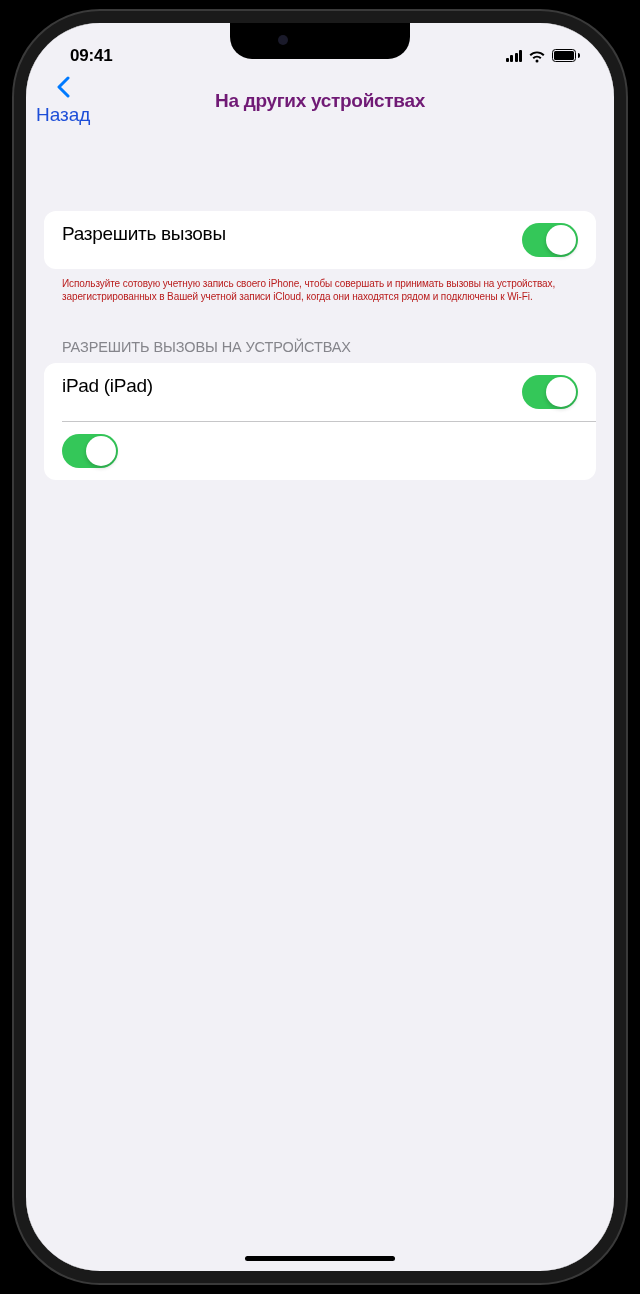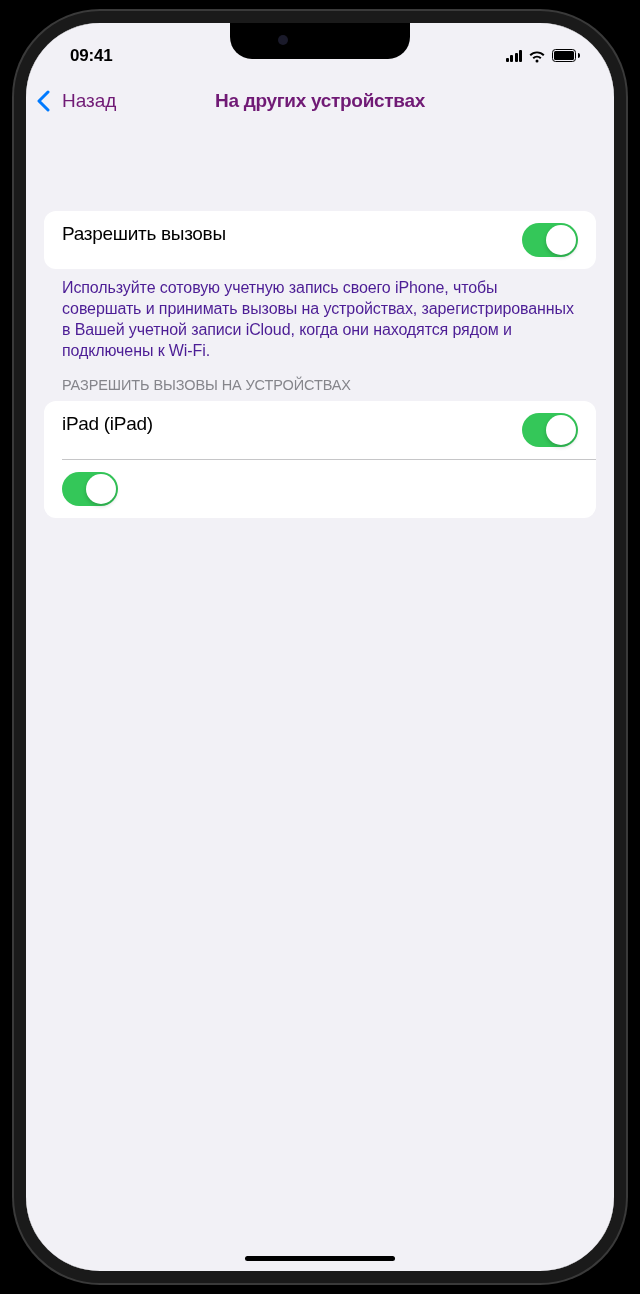--- a/index.html
+++ b/index.html
@@ -126,43 +126,44 @@
     .nav-bar {
       height: 52px;
       display: flex;
       align-items: center;
       padding: 0 10px;
       position: relative;
     }
     .back-button {
       display: flex;
       align-items: center;
-      color: #701a75;
+      color: #1d4ed8;
       font-size: 19px;
-      gap: 12px;
+      gap: 6px;
       cursor: pointer;
+      flex-direction: column;
     }
     .chevron-left {
       width: 14px;
       height: 22px;
     }
     .nav-title {
       position: absolute;
       left: 50%;
       transform: translateX(-50%);
       font-size: 19px;
       font-weight: 700;
       color: #701a75;
       letter-spacing: -0.3px;
     }
     .content {
       padding: 0 18px;
     }
     .section {
-      margin-top: 16px;
+      margin-top: 36px;
     }
     .section.first {
       margin-top: 84px;
     }
     .list-group {
       background: #fff;
       border-radius: 12px;
       overflow: hidden;
     }
     .list-row {
@@ -190,22 +191,22 @@
       position: absolute;
       right: 2px;
       top: 2px;
       width: 30px;
       height: 30px;
       background: #fff;
       border-radius: 50%;
       box-shadow: 0 2px 4px rgba(0,0,0,0.2);
     }
     .footer-text {
-      font-size: 16px;
-      color: #4c1d95;
+      font-size: 10px;
+      color: #b91c1c;
       padding: 8px 18px 0 18px;
       line-height: 1.32;
       letter-spacing: -0.1px;
     }
     .section-header {
       font-size: 14.5px;
       color: #85858b;
       padding: 0 18px 8px 18px;
       text-transform: uppercase;
       letter-spacing: -0.1px;

